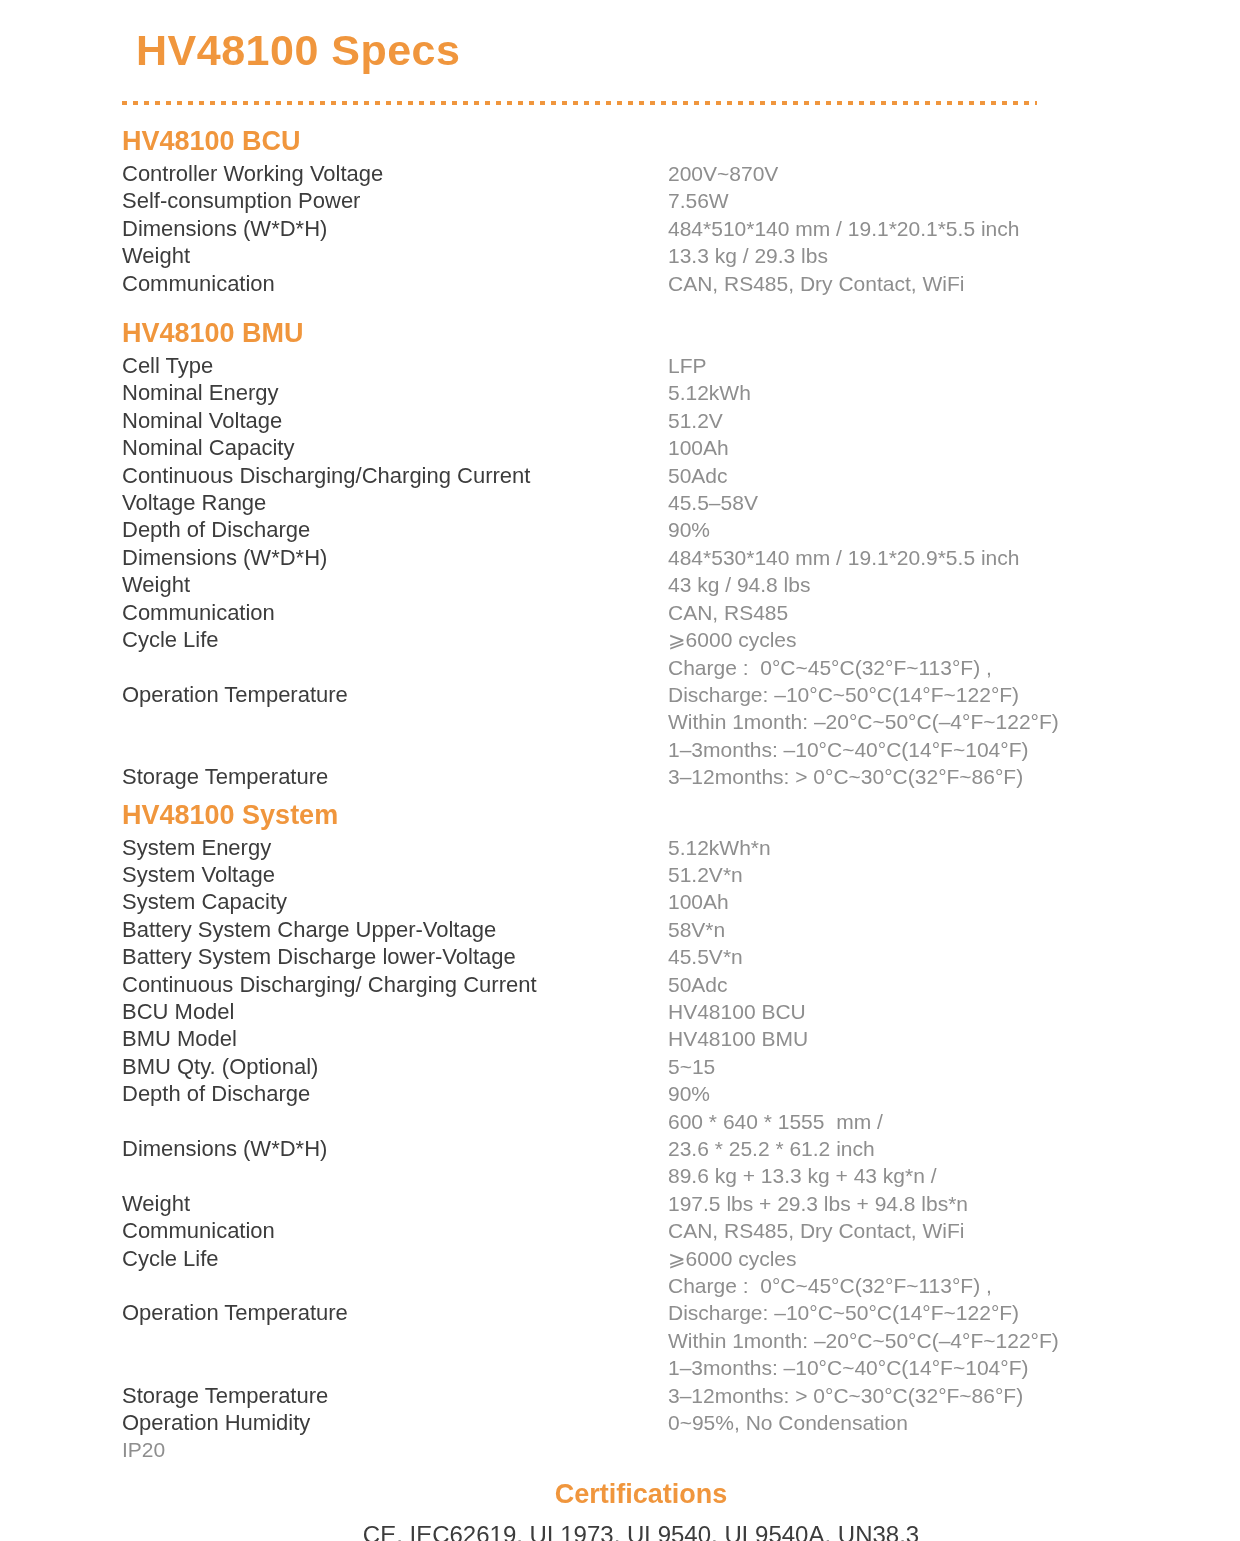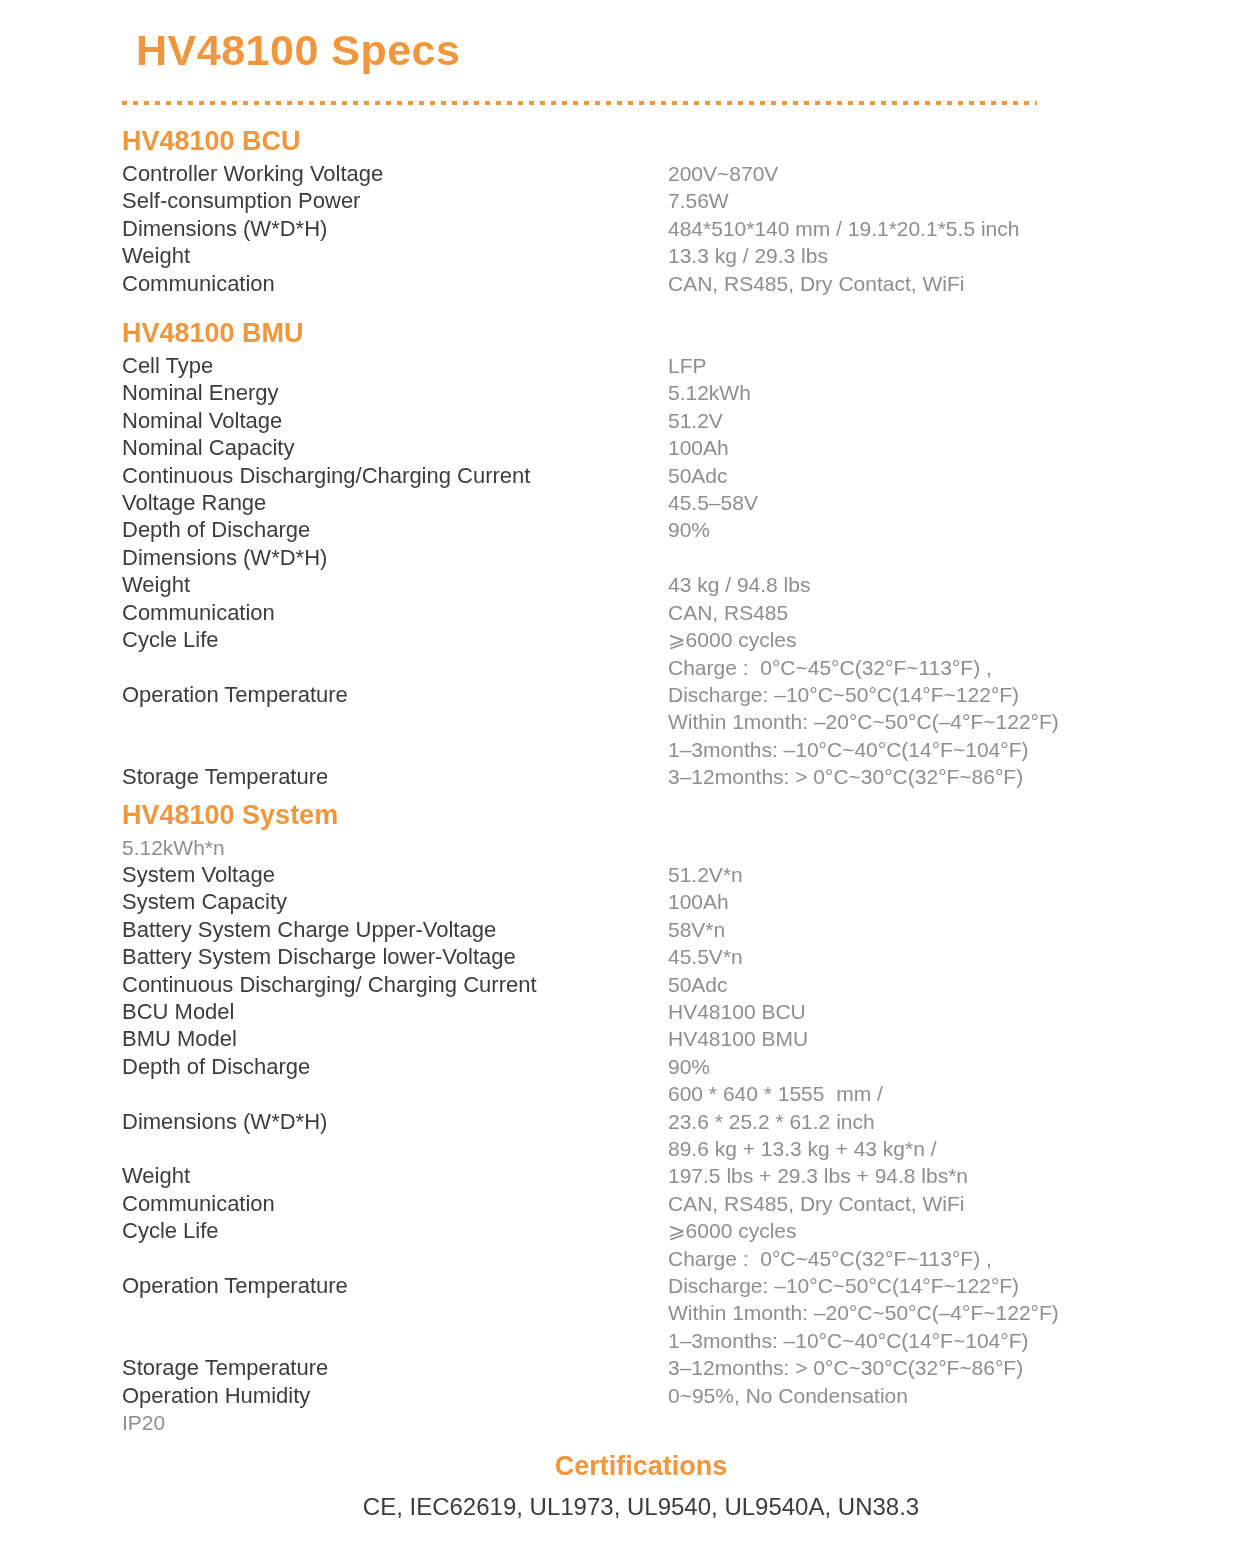--- a/index.html
+++ b/index.html
@@ -144,20 +144,23 @@
         </div>
       </div>
       <div class="spec-row">
         <div class="spec-label">Depth of Discharge</div>
         <div class="spec-value">
           <div class="spec-value-line">90%</div>
         </div>
       </div>
       <div class="spec-row">
         <div class="spec-label">Dimensions (W*D*H)</div>
+        <div class="spec-value">
+          <div class="spec-value-line">484*530*140 mm / 19.1*20.9*5.5 inch</div>
+        </div>
       </div>
       <div class="spec-row">
         <div class="spec-label">Weight</div>
         <div class="spec-value">
           <div class="spec-value-line">43 kg / 94.8 lbs</div>
         </div>
       </div>
       <div class="spec-row">
         <div class="spec-label">Communication</div>
         <div class="spec-value">
@@ -182,20 +185,21 @@
         <div class="spec-value">
           <div class="spec-value-line">Within 1month: –20°C~50°C(–4°F~122°F)</div>
           <div class="spec-value-line">1–3months: –10°C~40°C(14°F~104°F)</div>
           <div class="spec-value-line">3–12months: &gt; 0°C~30°C(32°F~86°F)</div>
         </div>
       </div>
     </section>
     <section class="spec-section">
       <h2 class="section-heading">HV48100 System</h2>
       <div class="spec-row">
+        <div class="spec-label">System Energy</div>
         <div class="spec-value">
           <div class="spec-value-line">5.12kWh*n</div>
         </div>
       </div>
       <div class="spec-row">
         <div class="spec-label">System Voltage</div>
         <div class="spec-value">
           <div class="spec-value-line">51.2V*n</div>
         </div>
       </div>
@@ -226,20 +230,26 @@
       <div class="spec-row">
         <div class="spec-label">BCU Model</div>
         <div class="spec-value">
           <div class="spec-value-line">HV48100 BCU</div>
         </div>
       </div>
       <div class="spec-row">
         <div class="spec-label">BMU Model</div>
         <div class="spec-value">
           <div class="spec-value-line">HV48100 BMU</div>
+        </div>
+      </div>
+      <div class="spec-row">
+        <div class="spec-label">BMU Qty. (Optional)</div>
+        <div class="spec-value">
+          <div class="spec-value-line">5~15</div>
         </div>
       </div>
       <div class="spec-row">
         <div class="spec-label">Depth of Discharge</div>
         <div class="spec-value">
           <div class="spec-value-line">90%</div>
         </div>
       </div>
       <div class="spec-row">
         <div class="spec-label">Dimensions (W*D*H)</div>

